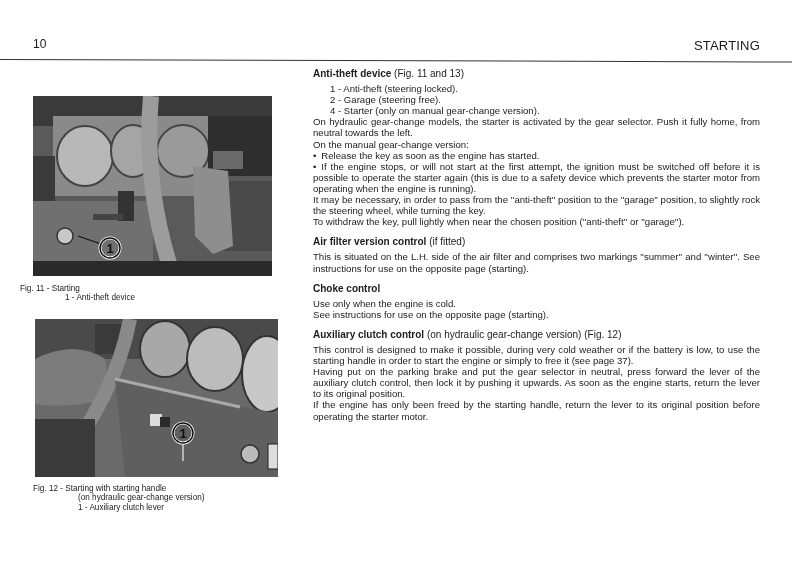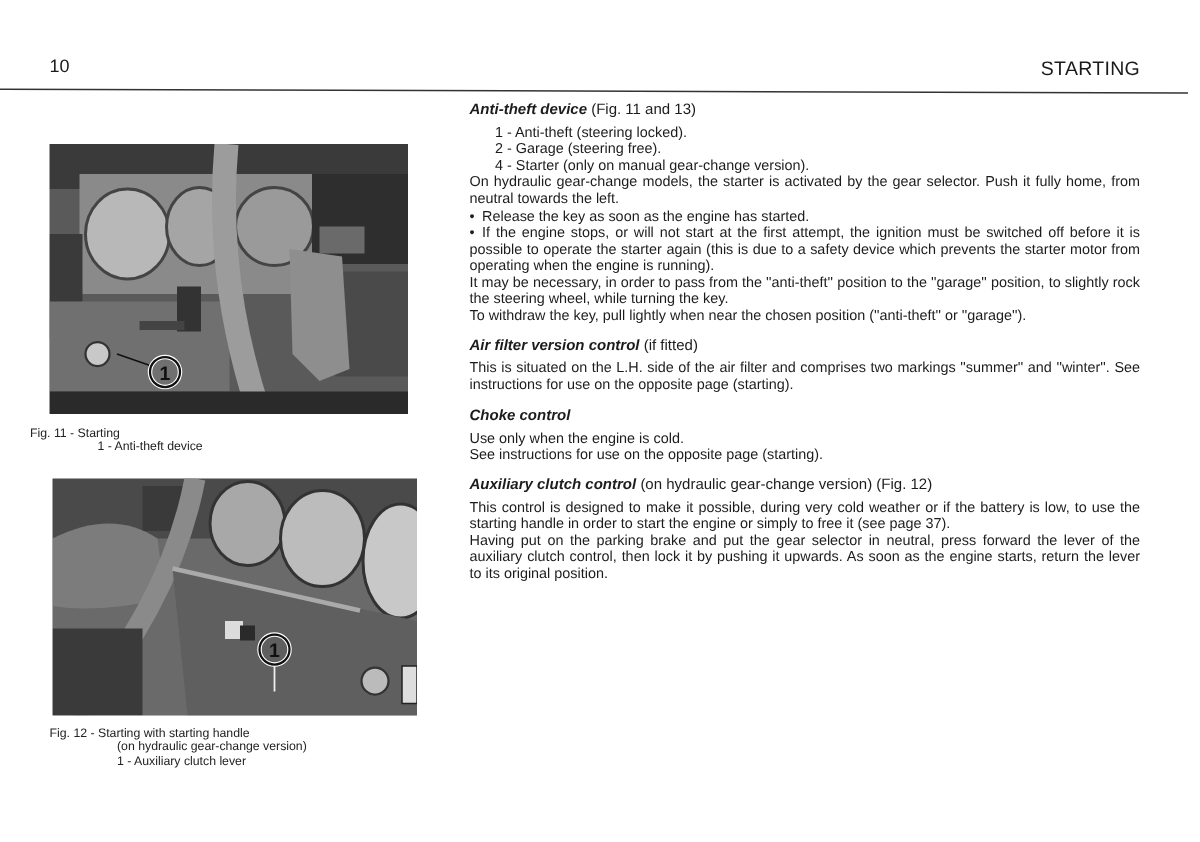--- a/index.html
+++ b/index.html
@@ -16,21 +16,21 @@
   #photo2 { left:35px; top:319px; width:243px; height:158px; }
 
   .caption { position:absolute; font-size:8.2px; line-height:9.3px; color:#222; white-space:pre; }
   #cap1 { left:20px; top:284px; }
   #cap2 { left:33px; top:484px; }
   .cap-indent { display:block; padding-left:45px; }
 
   .text-col { position:absolute; left:313px; top:68px; width:447px; font-size:9.6px; line-height:11.1px; color:#1c1c1c; }
   .text-col p { margin:0; text-align:justify; }
   .text-col .heading { margin-top:0; margin-bottom:4px; font-size:10px; }
-  .text-col .heading b { font-weight:bold;font-style:italic; }
+  .text-col .heading b { font-weight:bold; }
   .text-col .list-item { padding-left:17px; }
   .sec { margin-bottom:9px; }
   .bullet::before { content:"\2022"; margin-right:5px; }
 </style>
 </head>
 <body>
 
 <div class="page-num">10</div>
 <div class="section-title">STARTING</div>
 <div class="rule"></div>
@@ -90,20 +90,21 @@
 <div id="cap2" class="caption"><span>Fig. 12 - Starting with starting handle</span><span class="cap-indent">(on hydraulic gear-change version)</span><span class="cap-indent">1 - Auxiliary clutch lever</span></div>
 
 <div class="text-col">
 
   <div class="sec">
     <p class="heading"><b>Anti-theft device</b><span> (Fig. 11 and 13)</span></p>
     <p class="list-item">1 - Anti-theft (steering locked).</p>
     <p class="list-item">2 - Garage  (steering free).</p>
     <p class="list-item">4 - Starter (only on manual gear-change version).</p>
     <p>On hydraulic gear-change models, the starter is activated by the gear selector.  Push it fully home, from neutral towards the left.</p>
+    <p>On the manual gear-change version:</p>
     <p class="bullet">Release the key as soon as the engine has started.</p>
     <p class="bullet">If the engine stops, or will not start at the first attempt, the ignition must be switched off before it is possible to operate the starter again (this is due to a safety device which prevents the starter motor from operating when the engine is running).</p>
     <p>It may be necessary, in order to pass from the ''anti-theft'' position to the ''garage'' position, to slightly rock the steering wheel, while turning the key.</p>
     <p>To withdraw the key, pull lightly when near the chosen position (''anti-theft'' or ''garage'').</p>
   </div>
 
   <div class="sec">
     <p class="heading"><b>Air filter version control</b><span> (if fitted)</span></p>
     <p>This is situated on the L.H. side of the air filter and comprises two markings ''summer'' and ''winter''. See instructions for use on the opposite page (starting).</p>
   </div>
@@ -111,14 +112,15 @@
   <div class="sec">
     <p class="heading"><b>Choke control</b></p>
     <p>Use only when the engine is cold.</p>
     <p>See instructions for use on the opposite page (starting).</p>
   </div>
 
   <div class="sec">
     <p class="heading"><b>Auxiliary clutch control</b><span> (on hydraulic gear-change version) (Fig. 12)</span></p>
     <p>This control is designed to make it possible, during very cold weather or if the battery is low, to use the starting handle in order to start the engine or simply to free it (see page 37).</p>
     <p>Having put on the parking brake and put the gear selector in neutral, press forward the lever of the auxiliary clutch control, then lock it by pushing it upwards. As soon as the engine starts, return the lever to its original position.</p>
+    <p>If the engine has only been freed by the starting handle, return the lever to its original position before operating the starter motor.</p>
   </div>
 </div>
 
 </body></html>

